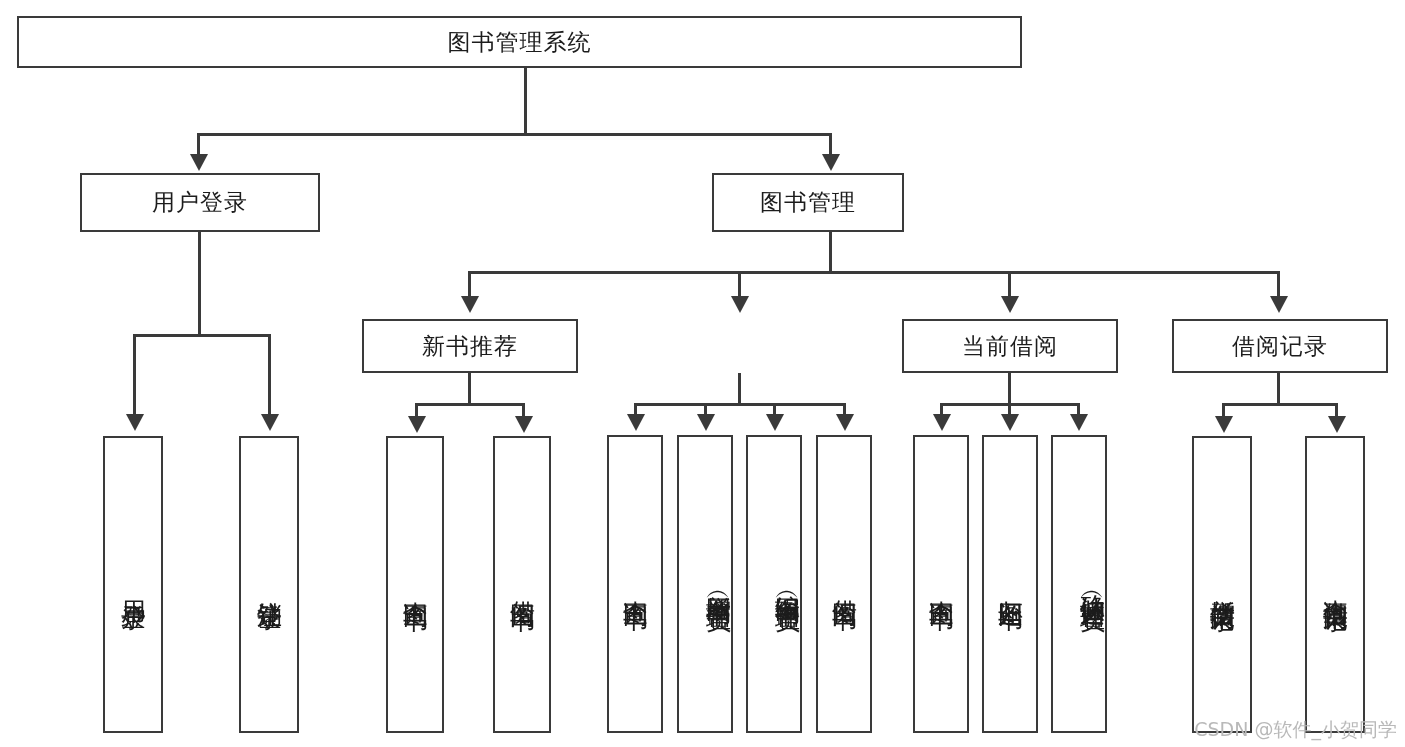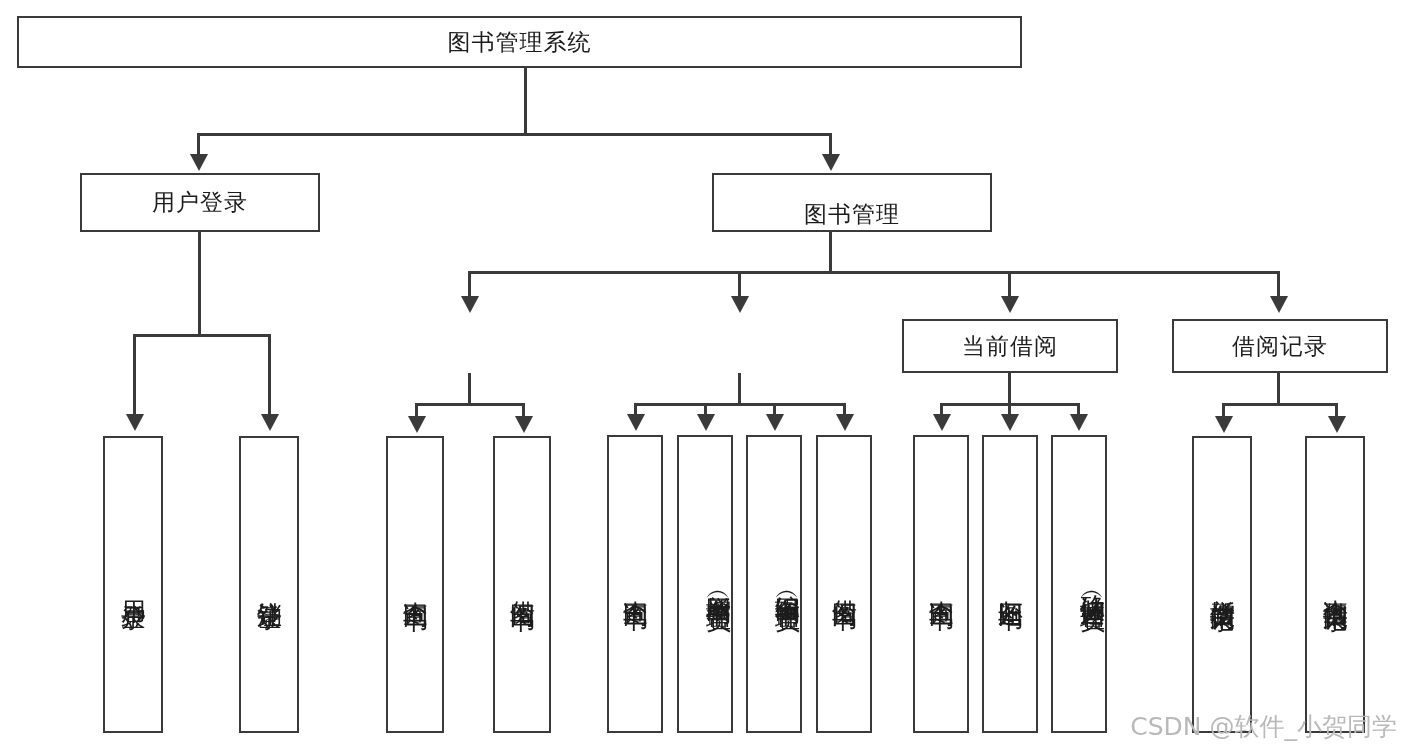--- a/index.html
+++ b/index.html
@@ -60,21 +60,21 @@
     border-left: 9px solid transparent;
     border-right: 9px solid transparent;
     border-top: 17px solid #3a3a3a;
     z-index: 2;
   }
   
   #watermark {
     position: absolute;
     right: 8px;
     bottom: 4px;
-    font-size: 25px;
+    font-size: 19px;
     color: #b9b9b9;
     white-space: nowrap;
     z-index: 5;
     font-family: "DejaVu Sans", "Liberation Sans", sans-serif;
   }
 </style>
 </head>
 <body>
 
 <div id="canvas">
@@ -89,21 +89,21 @@
 
   <div class="ln vline" style="left:197px; top:133px; height:25px;"></div>
   <div class="arrow" style="left:190px; top:154px;"></div>
   <div class="ln vline" style="left:829px; top:133px; height:25px;"></div>
   <div class="arrow" style="left:822px; top:154px;"></div>
 
   <div class="box h" style="left:80px; top:173px; width:240px; height:59px;">
     <span>用户登录</span>
   </div>
 
-  <div class="box h" style="left:712px; top:173px; width:280px; height:59px;align-items:flex-end;">
+  <div class="box h" style="left:712px; top:173px; width:192px; height:59px;">
     <span>图书管理</span>
   </div>
 
   <div class="ln vline" style="left:198px; top:232px; height:104px;"></div>
   <div class="ln hline" style="left:133px; top:334px; width:138px;"></div>
   <div class="ln vline" style="left:133px; top:334px; height:83px;"></div>
   <div class="arrow" style="left:126px; top:414px;"></div>
   <div class="ln vline" style="left:268px; top:334px; height:83px;"></div>
   <div class="arrow" style="left:261px; top:414px;"></div>
 
@@ -111,20 +111,23 @@
   <div class="ln hline" style="left:468px; top:271px; width:812px;"></div>
   <div class="ln vline" style="left:468px; top:271px; height:28px;"></div>
   <div class="arrow" style="left:461px; top:296px;"></div>
   <div class="ln vline" style="left:738px; top:271px; height:28px;"></div>
   <div class="arrow" style="left:731px; top:296px;"></div>
   <div class="ln vline" style="left:1008px; top:271px; height:28px;"></div>
   <div class="arrow" style="left:1001px; top:296px;"></div>
   <div class="ln vline" style="left:1277px; top:271px; height:28px;"></div>
   <div class="arrow" style="left:1270px; top:296px;"></div>
 
+  <div class="box h" style="left:362px; top:319px; width:216px; height:54px;">
+    <span>新书推荐</span>
+  </div>
   <div class="box h" style="left:1172px; top:319px; width:216px; height:54px;">
     <span>借阅记录</span>
   </div>
   <div class="box h" style="left:902px; top:319px; width:216px; height:54px;">
     <span>当前借阅</span>
   </div>
 
   <div class="ln vline" style="left:468px; top:373px; height:32px;"></div>
   <div class="ln hline" style="left:415px; top:403px; width:110px;"></div>
   <div class="ln vline" style="left:415px; top:403px; height:16px;"></div>

